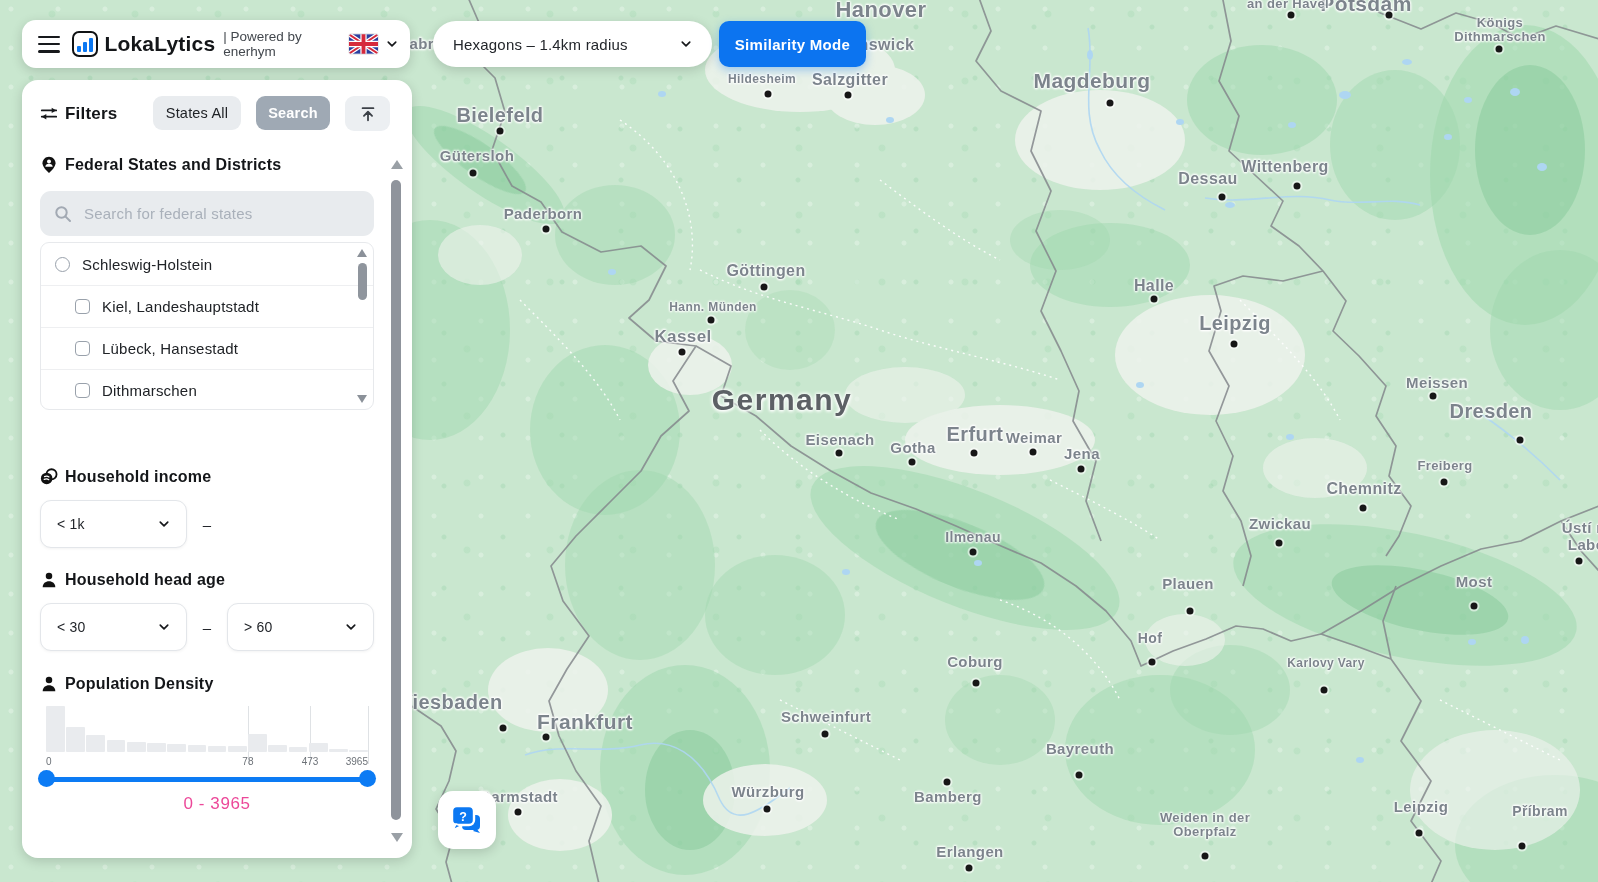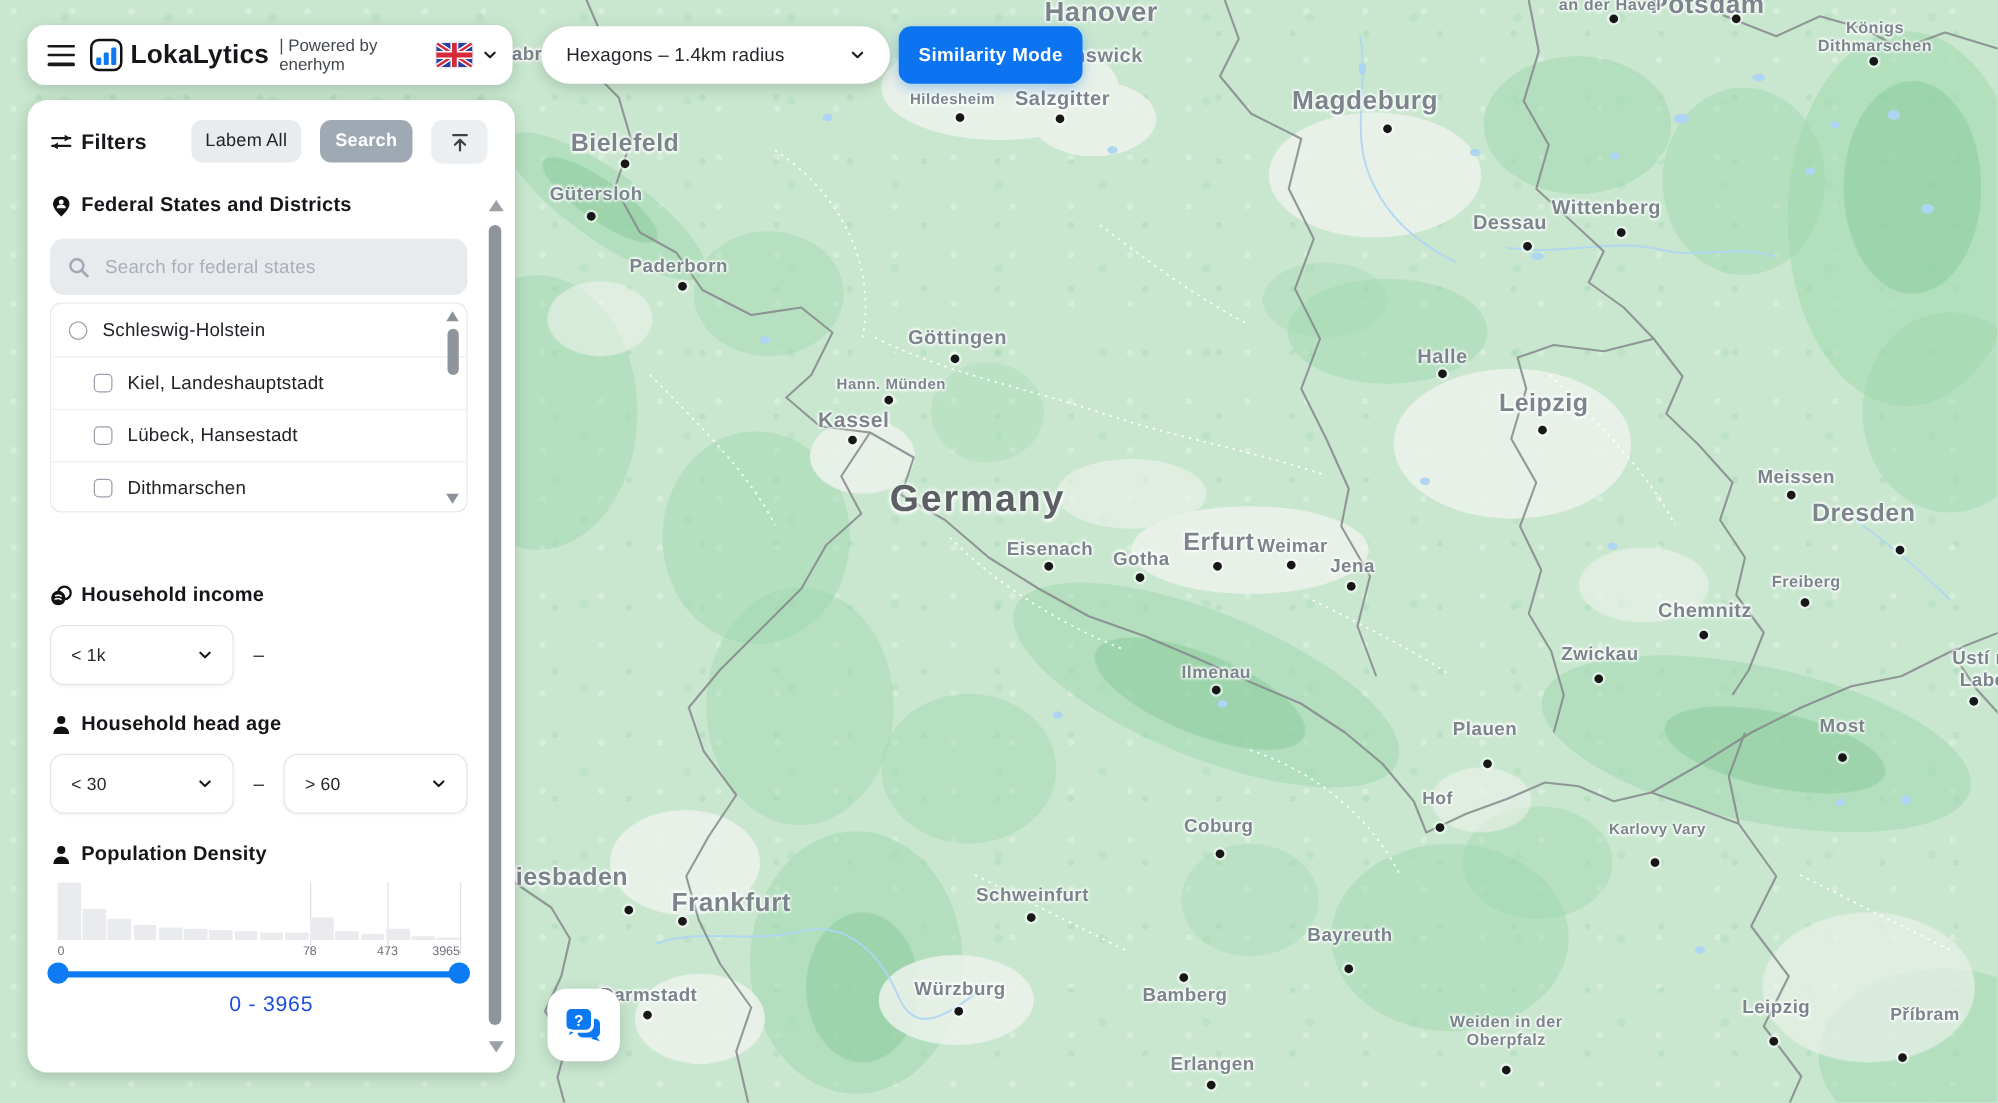--- a/index.html
+++ b/index.html
@@ -112,21 +112,21 @@
   #hist-ticks { position:absolute; left:24px; top:676px; width:322px; height:11px; }
   #hist-ticks span { position:absolute; top:0; font-size:10px; color:#6d7278; transform:translateX(-50%); }
   #hist-ticks span.first { transform:none; }
   #hist-ticks span.last { transform:translateX(-100%); }
   #slider { position:absolute; left:24px; top:690px; width:322px; height:18px; }
   #slider .track { position:absolute; left:0; right:0; top:6.5px; height:5px; background:#0c7bf4; border-radius:3px; }
   #slider .handle { position:absolute; top:0; width:17px; height:17px; background:#0c7bf4; border-radius:50%; cursor:grab; }
   #slider .handle.min { left:-8px; }
   #slider .handle.max { right:-8px; }
   #density-value { position:absolute; left:0; right:0; top:714px; text-align:center; font-size:17px;
-    color:#1d4ed8; letter-spacing:.6px; }
+    color:#ec4899; letter-spacing:.6px; }
 
   
   #main-sb-up { position:absolute; left:369px; top:80px; width:0; height:0; cursor:pointer;
     border-left:6px solid transparent; border-right:6px solid transparent; border-bottom:9px solid #9aa0a6; }
   #main-sb-thumb { position:absolute; left:369px; top:100px; width:10px; height:640px; background:#8f949c;
     border-radius:6px; cursor:grab; }
   #main-sb-dn { position:absolute; left:369px; top:753px; width:0; height:0; cursor:pointer;
     border-left:6px solid transparent; border-right:6px solid transparent; border-top:9px solid #9aa0a6; }
 
   
@@ -475,21 +475,21 @@
 
     <div id="filters-row">
       <svg class="icon16" viewBox="0 0 20 20">
         <path d="M2,6 H18" stroke="#17191c" stroke-width="2" stroke-linecap="round"></path>
         <path d="M18,6 l-5,-3 v6 z" fill="#17191c"></path>
         <path d="M2,13 H18" stroke="#17191c" stroke-width="2" stroke-linecap="round"></path>
         <path d="M2,13 l5,-3 v6 z" fill="#17191c"></path>
       </svg>
       <span id="filters-title">Filters</span>
     </div>
-    <button id="clear-all-btn" class="pill-btn" style="top:16px">Labem All</button>
+    <button id="clear-all-btn" class="pill-btn" style="top:16px">States All</button>
     <button id="search-btn" class="pill-btn" style="top:16px">Search</button>
     <button id="collapse-btn" class="pill-btn" style="top:16px">
       <svg width="18" height="18" viewBox="0 0 20 20">
         <path d="M4,3.5 H16" stroke="#3c4148" stroke-width="2" stroke-linecap="round"></path>
         <path d="M10,17 V8 M10,7.5 l-4.5,4.5 M10,7.5 l4.5,4.5" stroke="#3c4148" stroke-width="2" stroke-linecap="round" stroke-linejoin="round"></path>
       </svg>
     </button>
 
     <div class="section-head" style="top:76px">
       <svg class="icon16" viewBox="0 0 20 22">

